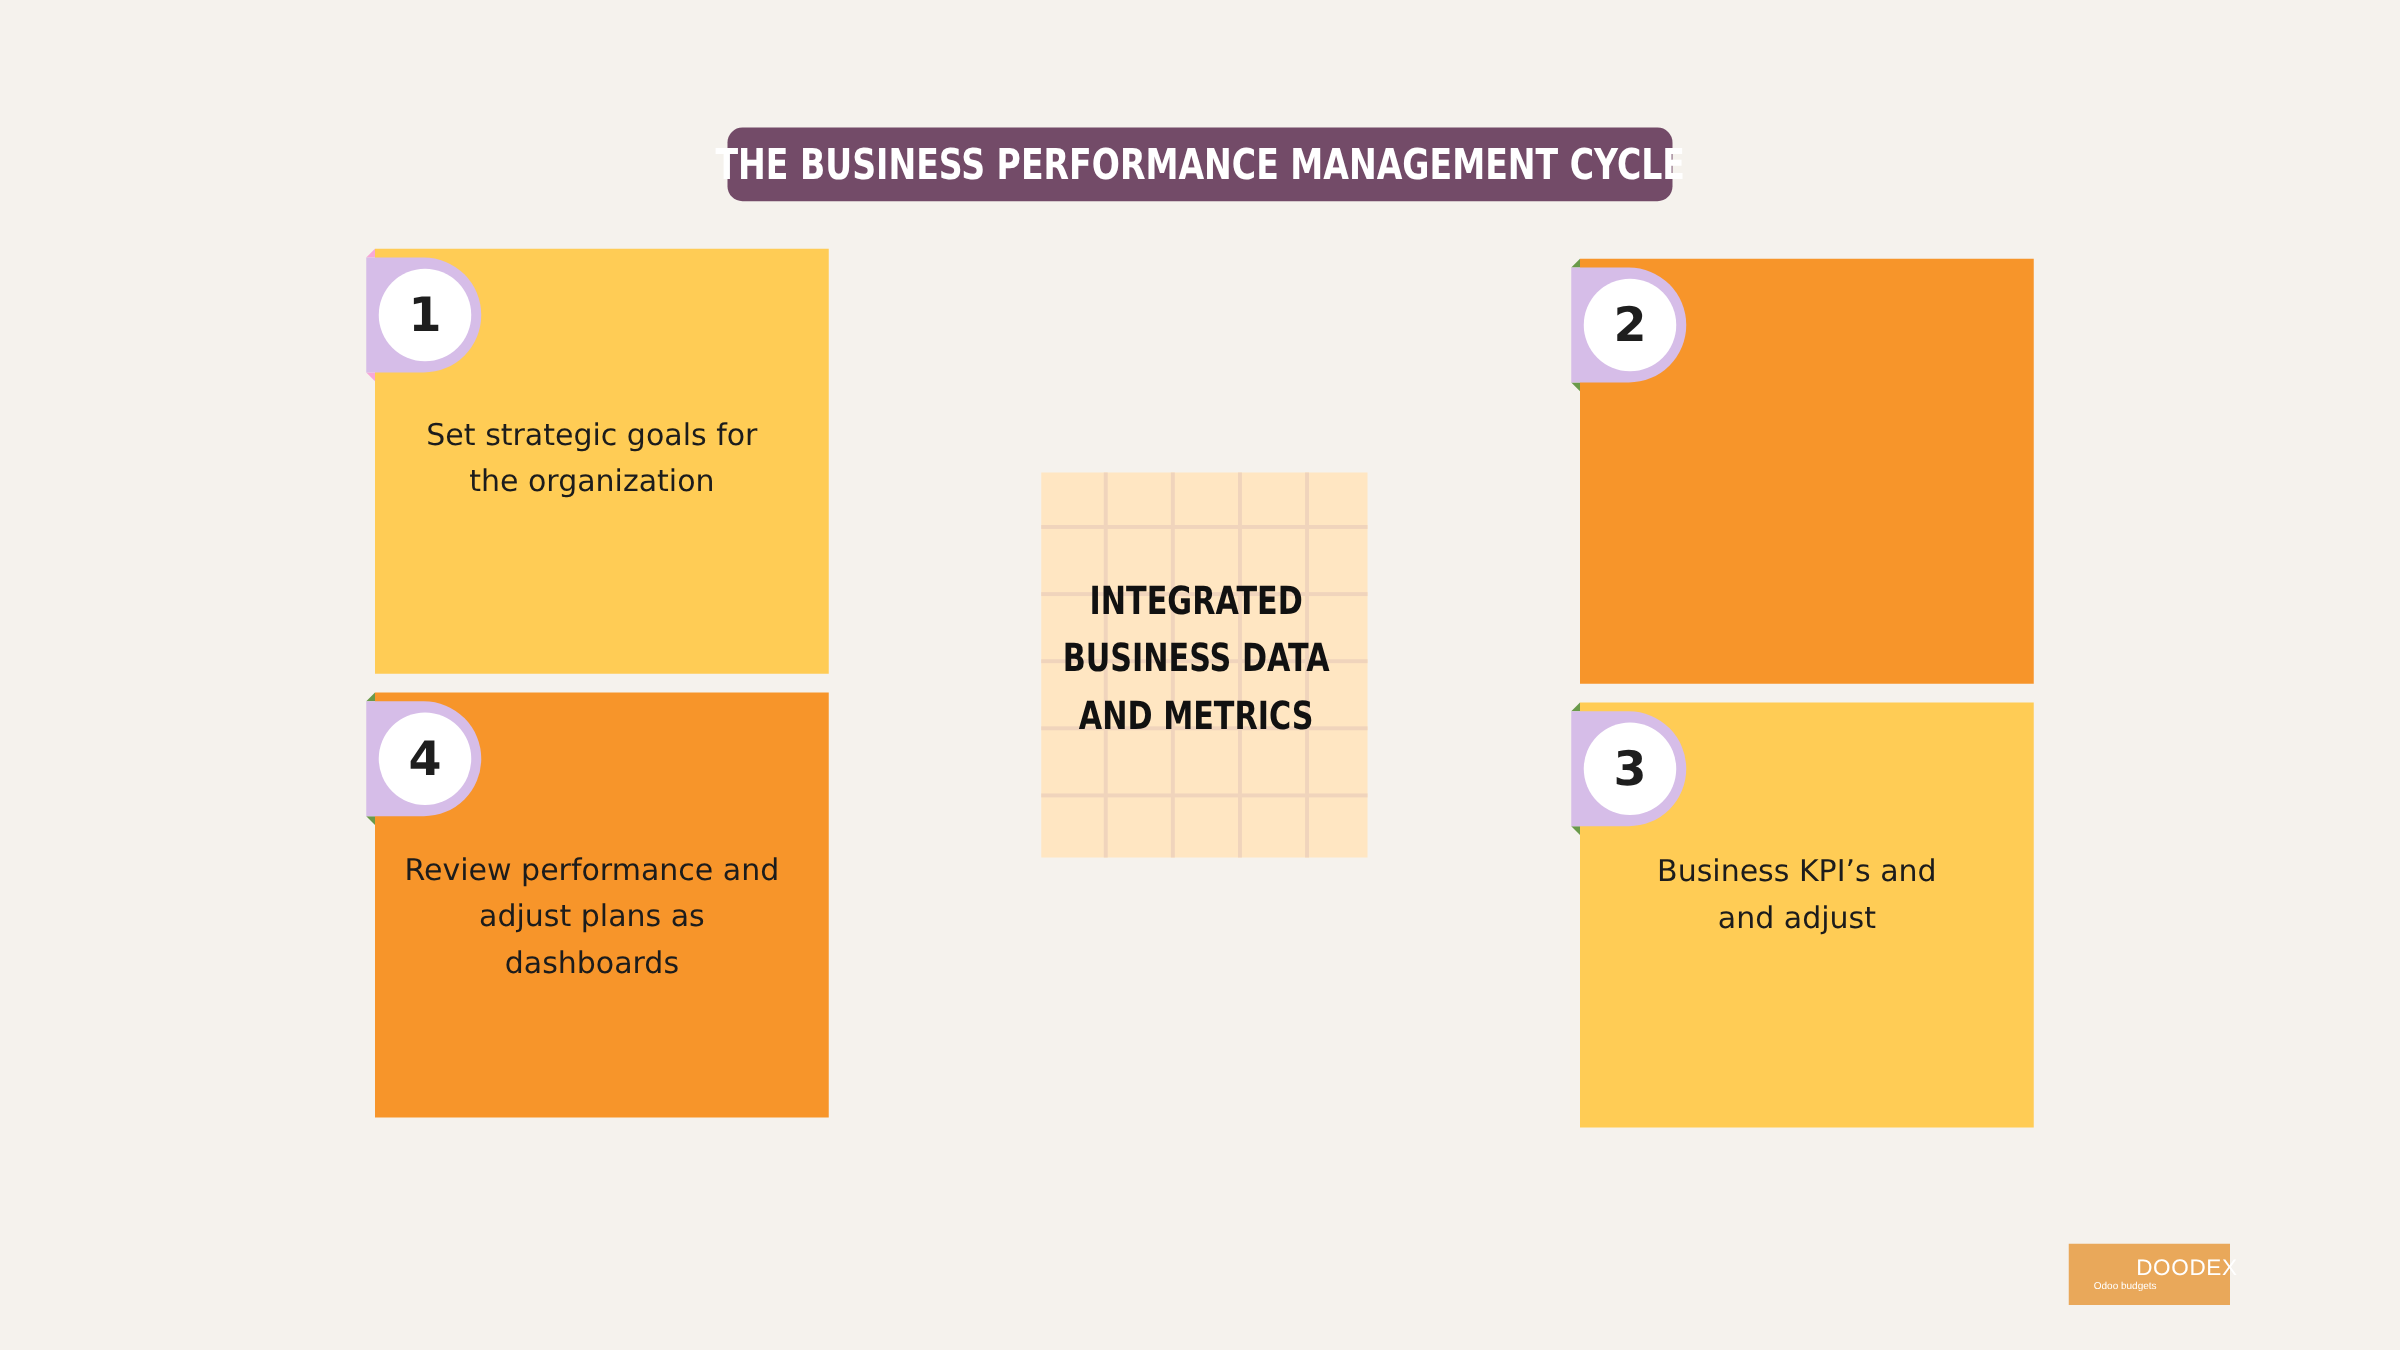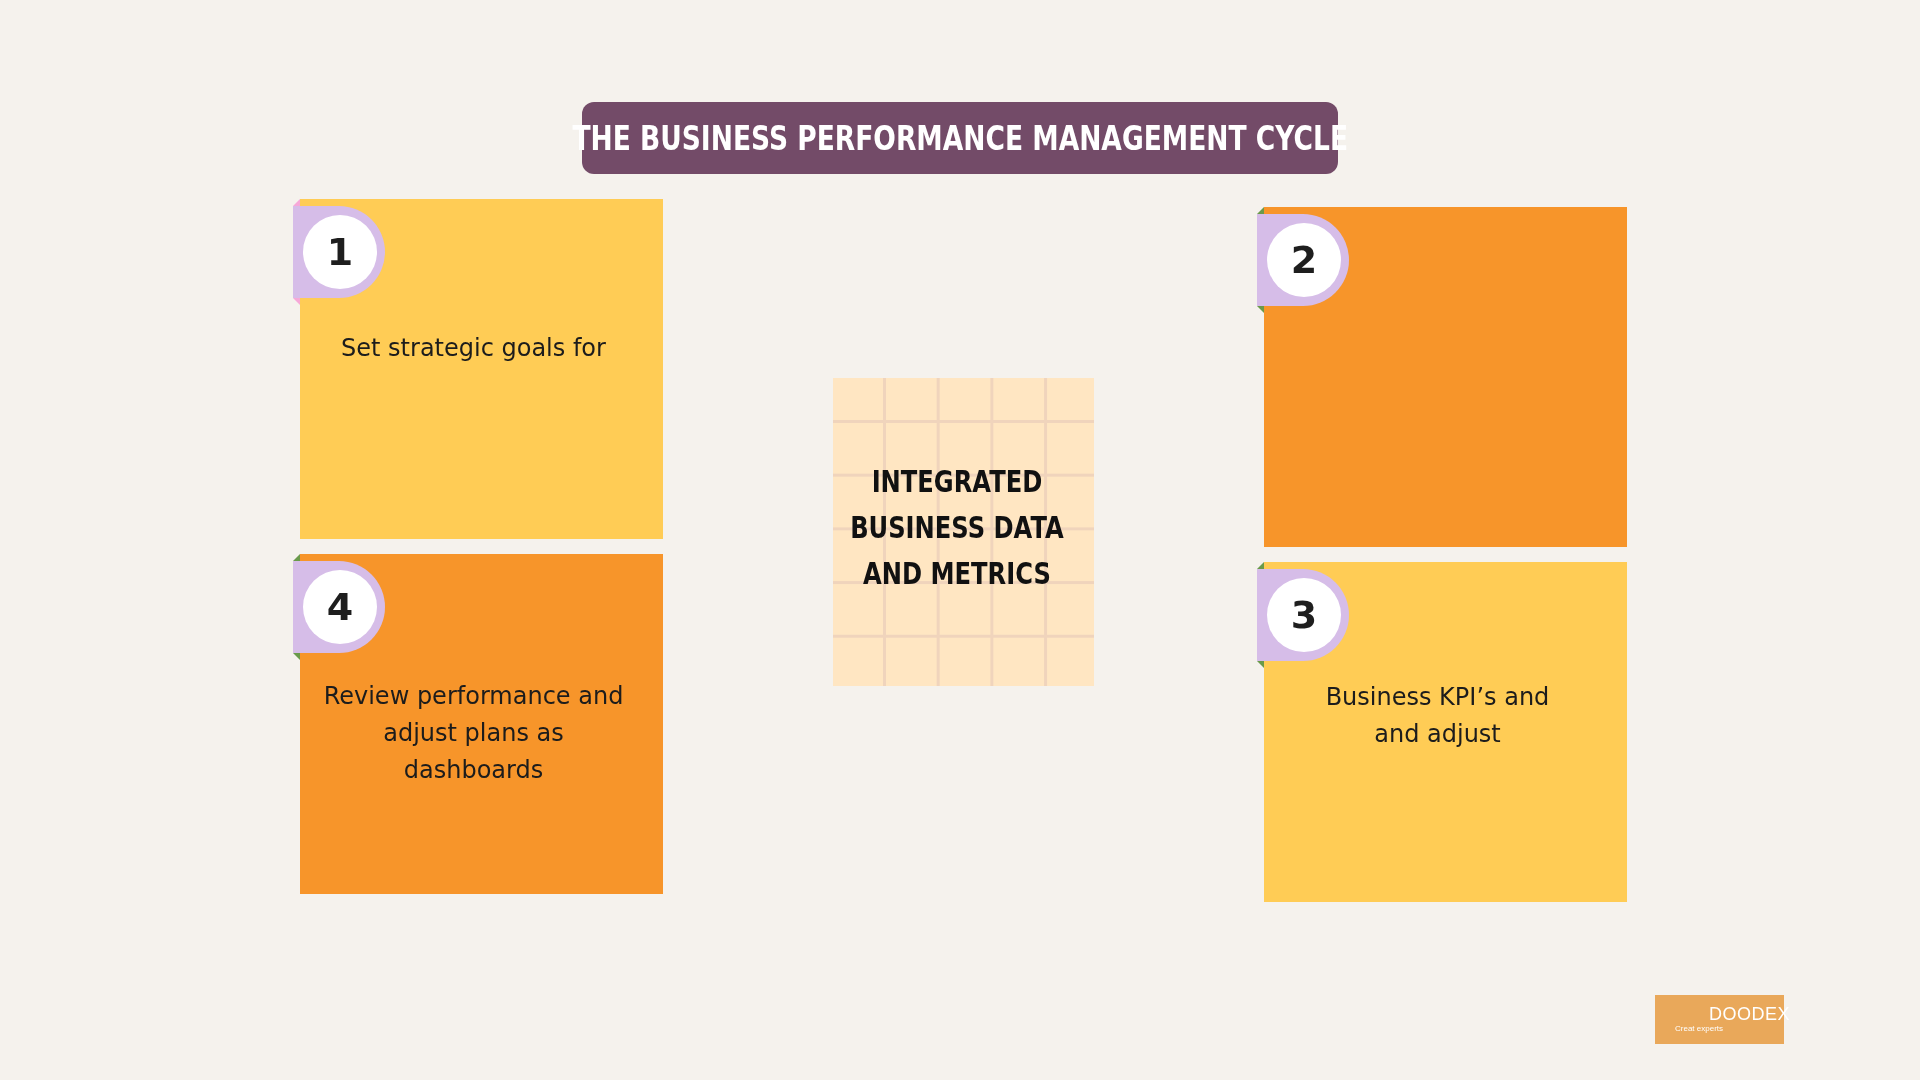--- a/index.html
+++ b/index.html
@@ -2,21 +2,21 @@
 <html><head>
 <meta charset="utf-8">
 <style>
   html, body { margin: 0; padding: 0; }
   body {
     width: 1920px; height: 1080px; position: relative; overflow: hidden;
     background: #f5f2ed;
     font-family: "DejaVu Sans", sans-serif;
   }
   .title-box {
-    position: absolute; left: 582px; top: 102px; width: 756px; height: 72px;
+    position: absolute; left: 582px; top: 102px; width: 756px; height: 59px;
     background: #734b68; border-radius: 12px;
     display: flex; align-items: center; justify-content: center;
   }
   .title-text {
     color: #ffffff; font-family: "DejaVu Sans", sans-serif; font-weight: bold;
     font-size: 34px; letter-spacing: 0px; transform: scaleX(0.78); white-space: nowrap;
     text-transform: uppercase;
   }
   .card {
     position: absolute; width: 363px; height: 340px;
@@ -71,20 +71,21 @@
   <span class="title-text">The Business Performance Management Cycle</span>
 </div>
 
 <div class="card" style="left:300px; top:199px; background:#ffcc55; --tri:#f7a8d8;">
   <div class="tri tri-top"></div>
   <div class="tri tri-bot"></div>
   <div class="badge-tab"></div>
   <div class="badge-circle">1</div>
   <div class="card-text" style="top:131px;">
     <div>Set strategic goals for</div>
+    <div>the organization</div>
   </div>
 </div>
 
 <div class="card" style="left:1264px; top:207px; background:#f7952a; --tri:#6a9a4a;">
   <div class="tri tri-top"></div>
   <div class="tri tri-bot"></div>
   <div class="badge-tab"></div>
   <div class="badge-circle">2</div>
 </div>
 
@@ -121,15 +122,15 @@
 
 <div class="logo">
   <svg class="logo-icon" viewBox="0 0 36 36">
     <ellipse cx="18" cy="7" rx="16" ry="5" fill="#fff"></ellipse>
     <path d="M2 11 Q18 18 34 11 L34 17 Q18 24 2 17 Z" fill="#fff"></path>
     <path d="M2 20 Q18 27 34 20 L34 27 Q18 34 2 27 Z" fill="#fff"></path>
   </svg>
   <div class="logo-divider"></div>
   <div class="logo-words">
     <span class="logo-name">DOODEX</span>
-    <span class="logo-tag">Creat experts</span>
+    <span class="logo-tag">Odoo budgets</span>
   </div>
 </div>
 
 </body></html>

